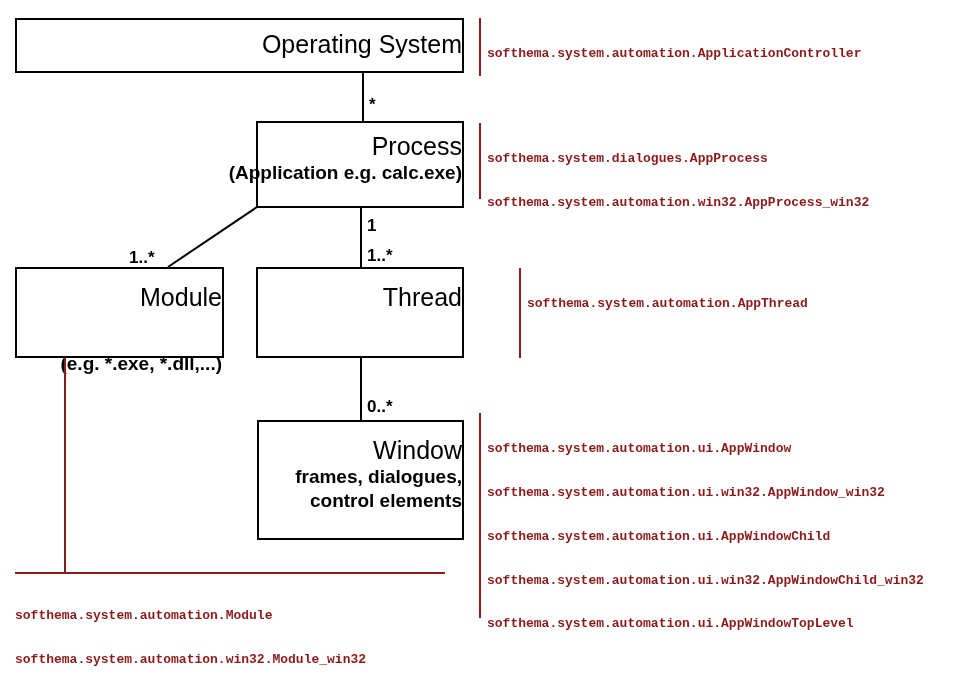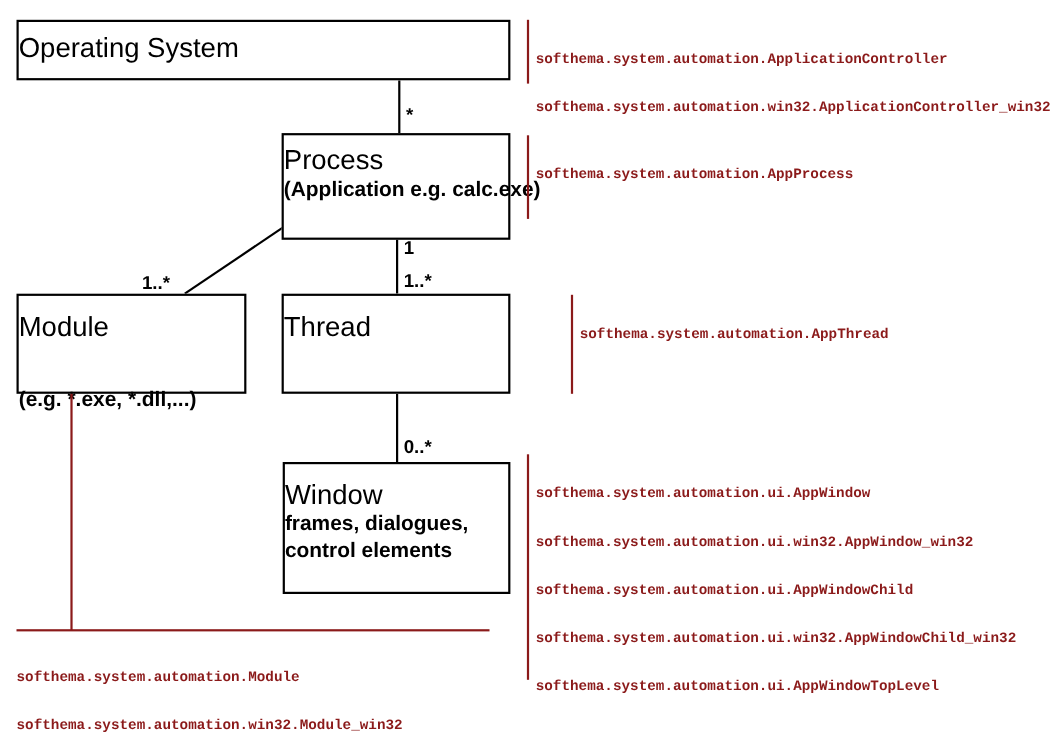--- a/index.html
+++ b/index.html
@@ -18,21 +18,21 @@
   }
 
   
   .uml-box {
     position: absolute;
     box-sizing: border-box;
     border: 2px solid #000000;
     background: #ffffff;
     display: flex;
     flex-direction: column;
-    align-items: flex-start;
+    align-items: flex-end;
     justify-content: flex-start;
     text-align: center;
   }
   .box-title {
     font-family: "Liberation Sans", sans-serif;
     font-size: 25px;
     font-weight: normal;
     color: #000000;
     line-height: 1.15;
     white-space: nowrap;
@@ -42,21 +42,21 @@
     font-size: 19px;
     font-weight: bold;
     color: #000000;
     line-height: 1.25;
     white-space: nowrap;
   }
   .box-sub.multiline { white-space: normal; }
 
   
   #box-os      { left: 15px;  top: 18px;  width: 449px; height: 55px;  padding-top: 10px; }
-  #box-process { left: 256px; top: 121px; width: 208px; height: 97px;  padding-top: 9px; }
+  #box-process { left: 256px; top: 121px; width: 208px; height: 87px;  padding-top: 9px; }
   #box-module  { left: 15px;  top: 267px; width: 209px; height: 91px;  padding-top: 14px; gap: 40px; }
   #box-thread  { left: 256px; top: 267px; width: 208px; height: 91px;  padding-top: 14px; }
   #box-window  { left: 257px; top: 420px; width: 207px; height: 120px; padding-top: 14px; }
 
   
   .conn-v {
     position: absolute;
     width: 0;
     border-left: 2px solid #000000;
   }
@@ -148,25 +148,25 @@
   <div class="mult" style="left:129px; top:249px;">1..*</div>
 
   <div class="mult" style="left:367px; top:217px;">1</div>
 
   <div class="mult" style="left:367px; top:247px;">1..*</div>
 
   <div class="mult" style="left:367px; top:398px;">0..*</div>
 
   <div class="anno anno-right" style="left:479px; top:18px; height:58px;">
     <span class="anno-line">softhema.system.automation.ApplicationController</span>
-    <span class="anno-line">softhema.system.automation.win32.ApplicationController_win32</span>
   </div>
 
   <div class="anno anno-right" style="left:479px; top:123px; height:76px;">
-    <span class="anno-line">softhema.system.automation.AppProcess</span>
+    <span class="anno-line">softhema.system.dialogues.AppProcess</span>
+    <span class="anno-line">softhema.system.automation.win32.AppProcess_win32</span>
   </div>
 
   <div class="anno anno-right" style="left:479px; top:268px; height:90px;margin-left:40px;">
     <span class="anno-line">softhema.system.automation.AppThread</span>
   </div>
 
   <div class="anno anno-right" style="left:479px; top:413px; height:205px;">
     <span class="anno-line">softhema.system.automation.ui.AppWindow</span>
     <span class="anno-line">softhema.system.automation.ui.win32.AppWindow_win32</span>
     <span class="anno-line">softhema.system.automation.ui.AppWindowChild</span>

